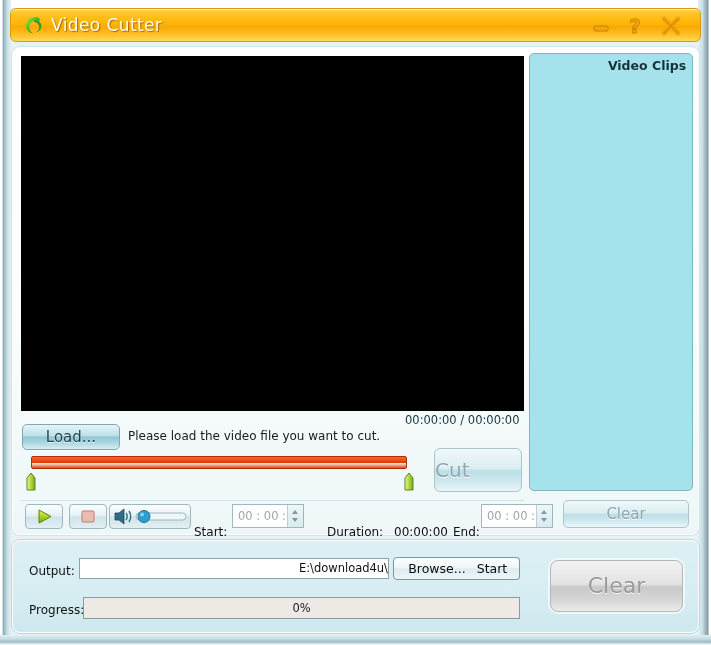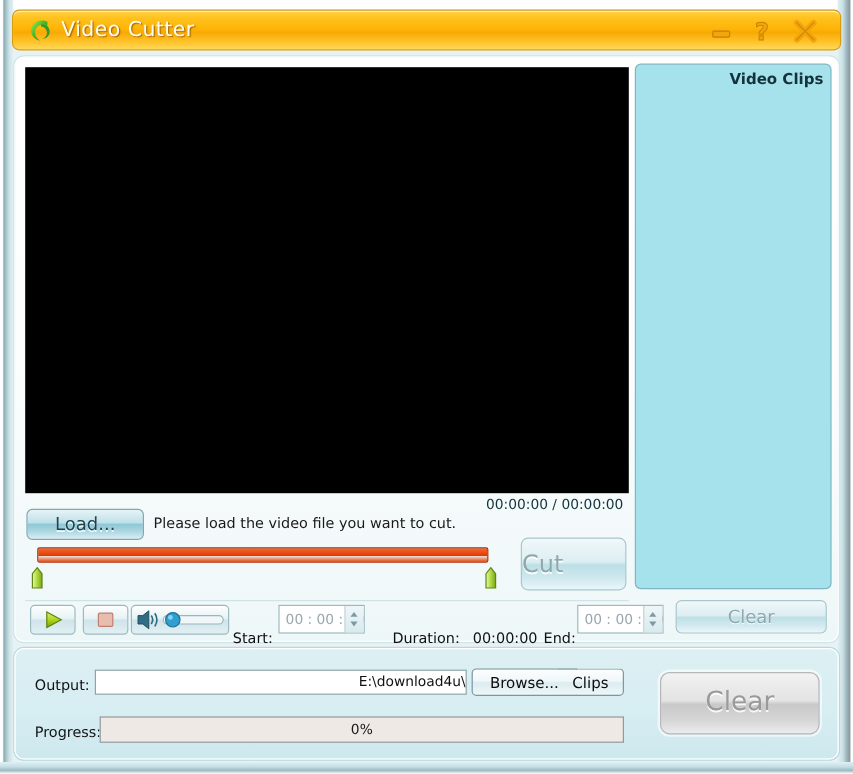--- a/index.html
+++ b/index.html
@@ -564,21 +564,21 @@
   </div>
 
   <div id="lower-panel">
 
     <div id="label-output">Output:</div>
 
     <div id="output-input">E:\download4u\</div>
 
     <div id="browse-button">Browse...</div>
 
-    <div id="open-button">Clips</div>
+    <div id="open-button">Start</div>
 
     <div id="label-progress">Progress:</div>
 
     <div id="progress-bar">
       <div id="progress-fill" style="width: 0%;"></div>
       <div id="progress-text">0%</div>
     </div>
   </div>
 
   <div id="start-button">Clear</div>

